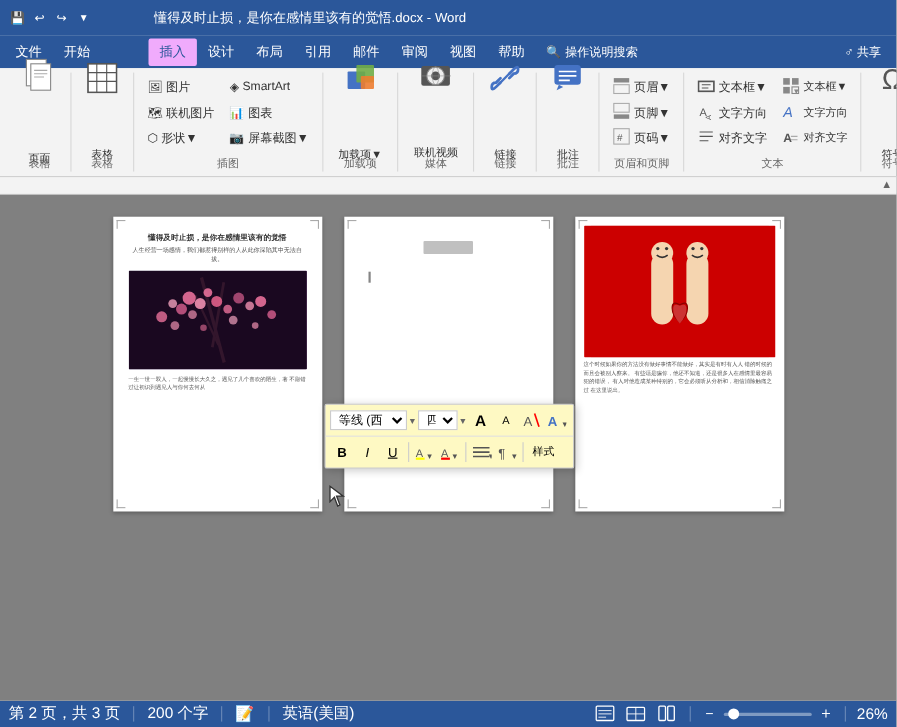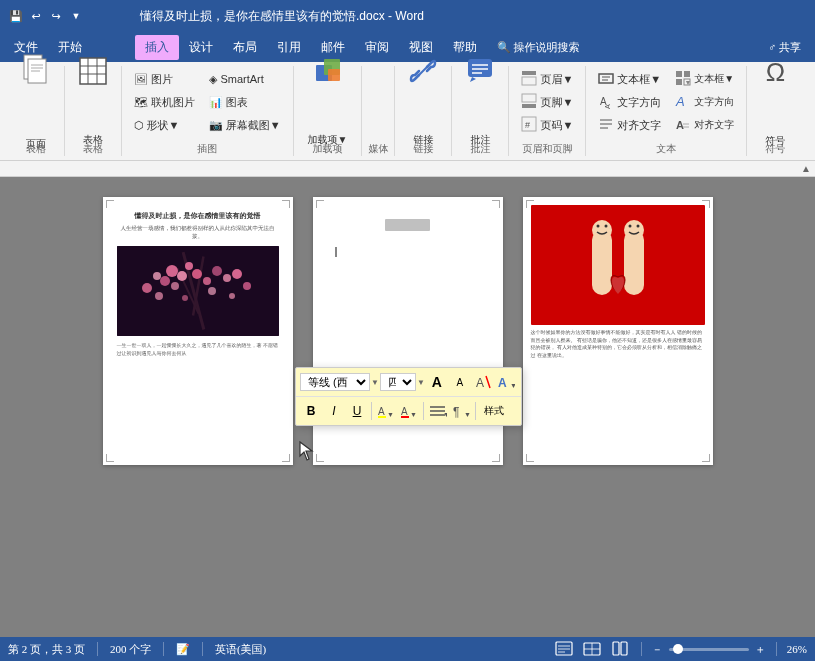--- a/index.html
+++ b/index.html
@@ -15,21 +15,21 @@
     #title-bar-right { display: flex; align-items: center; gap: 2px; padding: 0 4px; }
     .title-icon { width: 16px; height: 16px; display: flex; align-items: center; justify-content: center; font-size: 11px; cursor: pointer; color: white; }
     .win-btn { width: 46px; height: 32px; display: flex; align-items: center; justify-content: center; cursor: pointer; color: white; font-size: 12px; }
     #login-btn { background: #1e4d8c; border: 1px solid rgba(255,255,255,0.4); color: white; font-size: 11px; padding: 2px 8px; cursor: pointer; border-radius: 2px; margin-right: 8px; }
 
     
     #menu-bar {
       width: 100%; height: 30px; background: #2b579a; display: flex; align-items: center;
       padding: 0 4px;
     }
-    .menu-item { padding: 4px 10px; color: white; font-size: 12px; cursor: pointer; border-radius: 2px; white-space: nowrap; font-family: Liberation Serif, serif; }
+    .menu-item { padding: 4px 10px; color: white; font-size: 12px; cursor: pointer; border-radius: 2px; white-space: nowrap; }
     .menu-item:hover, .menu-item.active { background: rgba(255,255,255,0.2); }
     .menu-item.active { background: #f0abfc; color: #2b579a; margin-left: 43px; }
 
     
     #ribbon {
       width: 100%; background: #f3f3f3; border-bottom: 1px solid #d0d0d0;
       display: flex; flex-direction: column;
     }
     #ribbon-content {
       display: flex; align-items: stretch; padding: 4px 8px; min-height: 90px;
@@ -88,21 +88,21 @@
     .page-text { font-size: 5px; color: #555; line-height: 1.5; }
 
     
     #cursor { position: absolute; width: 18px; height: 22px; top: 263px; left: 298px; pointer-events: none; z-index: 200; }
 
     
     #status-bar {
       width: 100%; height: 24px; background: #2b579a; display: flex; align-items: center;
       padding: 0 8px; gap: 8px; color: white; font-size: 11px;
     }
-    .status-item { color: white; font-size: 11px; display: flex; align-items: center; cursor: pointer; font-family: Liberation Serif, serif; }
+    .status-item { color: white; font-size: 14px; display: flex; align-items: center; cursor: pointer; }
     .status-sep { width: 1px; height: 14px; background: rgba(255,255,255,0.3); margin: 0 4px; }
     #status-right { margin-left: auto; display: flex; align-items: center; gap: 6px; }
     .view-btn { width: 22px; height: 18px; display: flex; align-items: center; justify-content: center; cursor: pointer; }
     #zoom-slider { width: 80px; height: 14px; display: flex; align-items: center; gap: 2px; }
     .zoom-track { flex: 1; height: 3px; background: rgba(255,255,255,0.4); border-radius: 2px; position: relative; }
     .zoom-thumb { width: 10px; height: 10px; background: white; border-radius: 50%; position: absolute; top: -3.5px; left: 5%; cursor: pointer; }
 
     
     .cherry-img { width: 100%; height: 90px; background: linear-gradient(135deg, #1a0a2e 0%, #2d1b4e 30%, #4a2060 60%, #6b3070 80%, #3d1a45 100%); position: relative; overflow: hidden; }
 
@@ -226,20 +226,35 @@
               <rect x="14" y="12" width="12" height="12" fill="#ED7D31" rx="1" opacity="0.9"></rect>
             </svg>
           </div>
           <div class="label">加载项▼</div>
         </div>
       </div>
       <div class="ribbon-group-label">加载项</div>
     </div>
 
     <div class="ribbon-group">
+      <div class="ribbon-items">
+        <div class="ribbon-btn-large">
+          <div>
+            <svg width="28" height="24" viewBox="0 0 28 24">
+              <rect x="1" y="1" width="26" height="18" fill="#555" rx="2"></rect>
+              <circle cx="14" cy="10" r="8" fill="white" opacity="0.9"></circle>
+              <circle cx="14" cy="10" r="4" fill="#555"></circle>
+              <circle cx="14" cy="10" r="8" fill="none" stroke="#888" stroke-width="1"></circle>
+              <line x1="1" y1="10" x2="28" y2="10" stroke="#888" stroke-width="0.5"></line>
+              <ellipse cx="14" cy="10" rx="3" ry="8" fill="none" stroke="#888" stroke-width="0.5"></ellipse>
+            </svg>
+          </div>
+          <div class="label">联机视频</div>
+        </div>
+      </div>
       <div class="ribbon-group-label">媒体</div>
     </div>
 
     <div class="ribbon-group">
       <div class="ribbon-items">
         <div class="ribbon-btn-large">
           <div>
             <svg width="28" height="28" viewBox="0 0 28 28">
               <path d="M10 18 L6 22 Q2 26 2 22 Q2 18 6 18 L10 14" stroke="#4472C4" stroke-width="2.5" fill="none" stroke-linecap="round"></path>
               <path d="M18 10 L22 6 Q26 2 26 6 Q26 10 22 10 L18 14" stroke="#4472C4" stroke-width="2.5" fill="none" stroke-linecap="round"></path>

